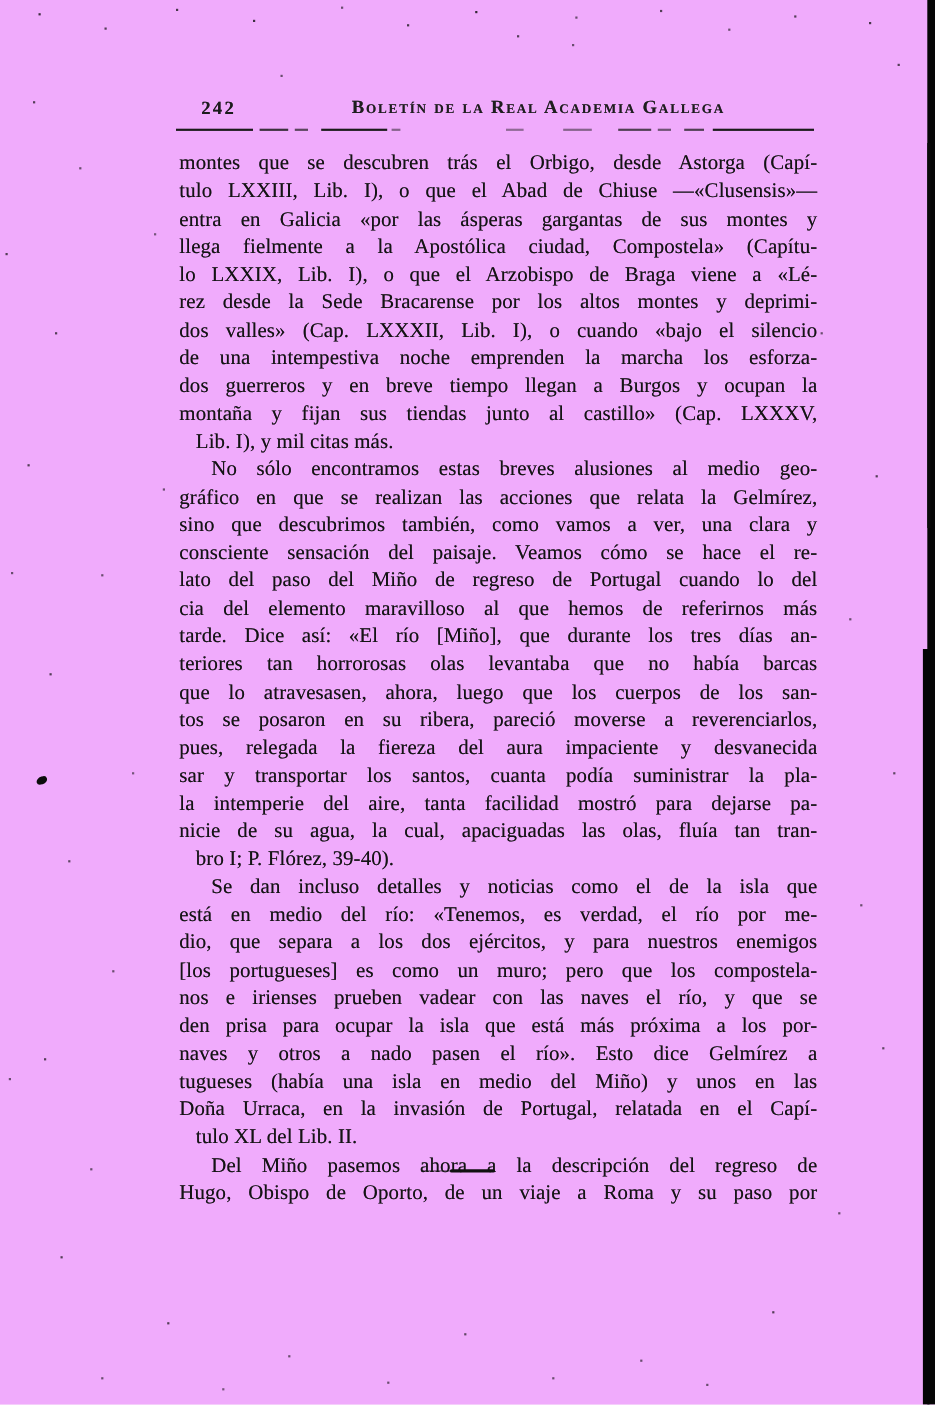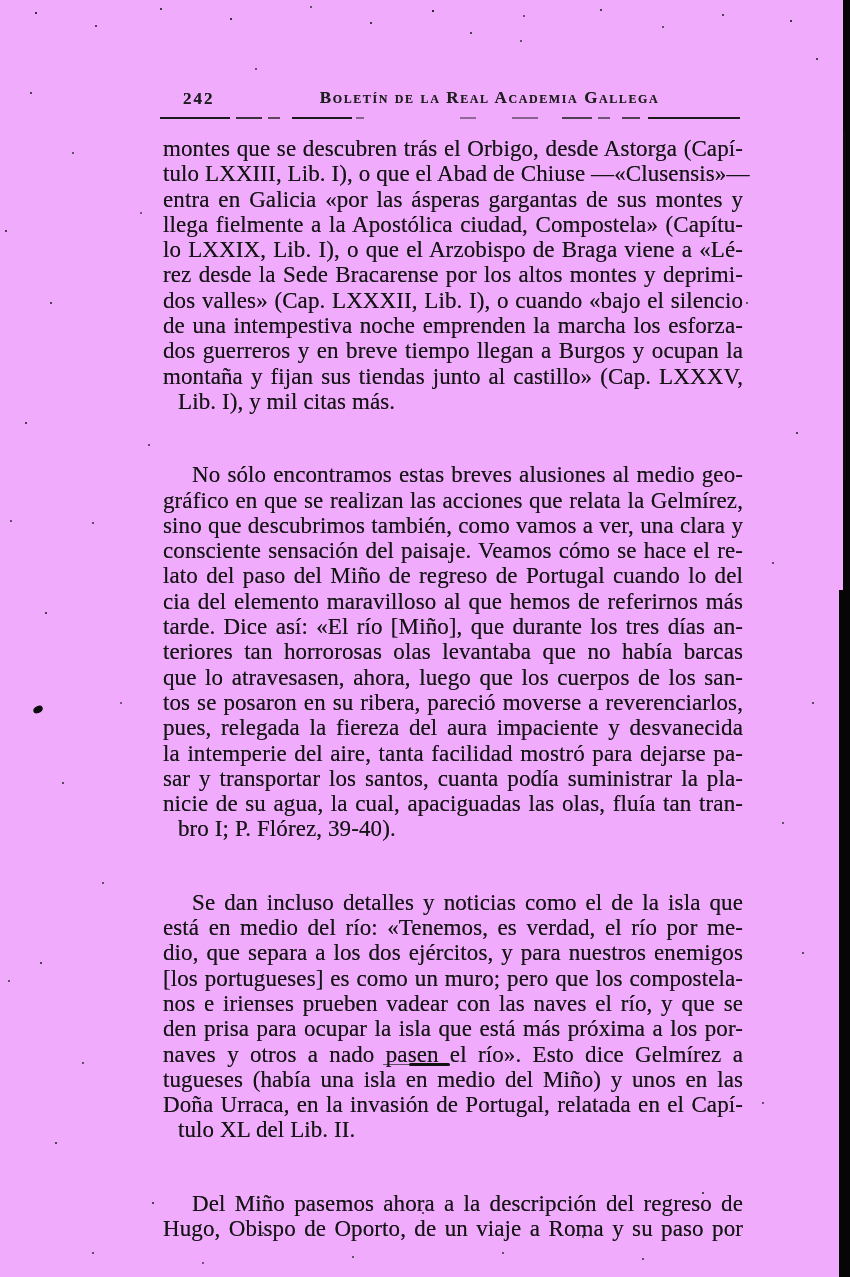--- a/index.html
+++ b/index.html
@@ -68,34 +68,34 @@
   .seg.s9  { left: 598px; width: 12px; opacity: .6; }
   .seg.s10 { left: 622px; width: 18px; opacity: .75; }
   .seg.s11 { left: 648px; width: 92px; }
 
   
   #text-block {
     position: absolute;
     left: 163px;
     top: 136px;
     width: 580px;
-    font-size: 23px;
+    font-size: 19px;
     line-height: 25.3px;
     text-shadow: 0 0 0.45px rgba(0,0,0,0.55);
     letter-spacing: 0.1px;
   }
   .para { margin: 0; }
   .line {
     text-align: justify;
     text-align-last: justify;
     height: 25.3px;
     white-space: nowrap;
     overflow: visible;
   }
-  .line.indent { text-indent: 29px; margin-top: 48px; }
+  .line.indent { text-indent: 29px; }
   .line.endline { text-align-last: left; margin-left: 15px; }
 
   
   #right-black-bar {
     position: absolute;
     top: 0; right: 0;
     width: 7px; height: 1277px;
     background: #060606;
   }
   #right-black-bar::before {
@@ -216,22 +216,22 @@
         <div class="line">gráfico en que se realizan las acciones que relata la Gelmírez,</div>
         <div class="line">sino que descubrimos también, como vamos a ver, una clara y</div>
         <div class="line">consciente sensación del paisaje. Veamos cómo se hace el re-</div>
         <div class="line">lato del paso del Miño de regreso de Portugal cuando lo del</div>
         <div class="line">cia del elemento maravilloso al que hemos de referirnos más</div>
         <div class="line">tarde. Dice así: «El río [Miño], que durante los tres días an-</div>
         <div class="line">teriores tan horrorosas olas levantaba que no había barcas</div>
         <div class="line">que lo atravesasen, ahora, luego que los cuerpos de los san-</div>
         <div class="line">tos se posaron en su ribera, pareció moverse a reverenciarlos,</div>
         <div class="line">pues, relegada la fiereza del aura impaciente y desvanecida</div>
+        <div class="line">sar y transportar los santos, cuanta podía suministrar la pla-</div>
         <div class="line">la intemperie del aire, tanta facilidad mostró para dejarse pa-</div>
-        <div class="line">sar y transportar los santos, cuanta podía suministrar la pla-</div>
         <div class="line">nicie de su agua, la cual, apaciguadas las olas, fluía tan tran-</div>
         <div class="line endline">bro I; P. Flórez, 39-40).</div>
       </div>
       <div class="para">
         <div class="line indent">Se dan incluso detalles y noticias como el de la isla que</div>
         <div class="line">está en medio del río: «Tenemos, es verdad, el río por me-</div>
         <div class="line">dio, que separa a los dos ejércitos, y para nuestros enemigos</div>
         <div class="line">[los portugueses] es como un muro; pero que los compostela-</div>
         <div class="line">nos e irienses prueben vadear con las naves el río, y que se</div>
         <div class="line">den prisa para ocupar la isla que está más próxima a los por-</div>

